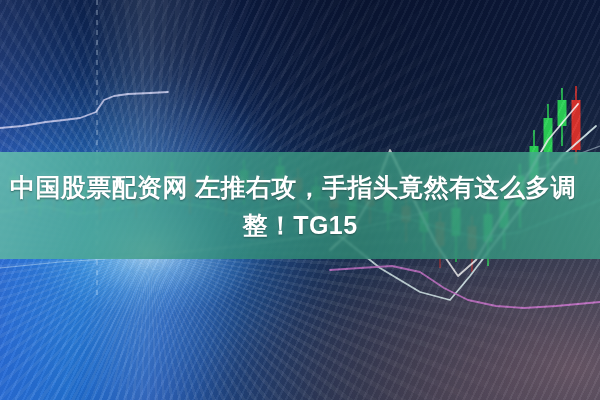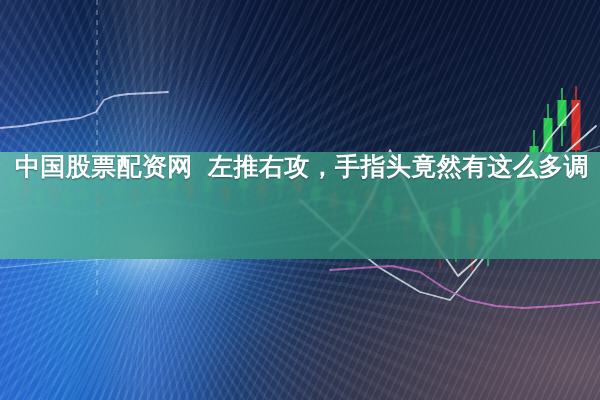--- a/index.html
+++ b/index.html
@@ -76,22 +76,22 @@
     background:linear-gradient(90deg,
       rgba(120,210,190,.42) 0%, rgba(86,186,166,.30) 16%,
       rgba(56,150,130,.10) 38%, rgba(40,130,110,.05) 60%,
       rgba(48,140,116,.18) 82%, rgba(60,150,124,.28) 100%);
     mix-blend-mode:screen;
   }
 
   
   #headline{
     position:absolute;left:0;right:0;top:152px;height:107px;
-    display:flex;flex-direction:row;align-items:center;justify-content:center;
-    gap:4px;padding:0 6px;box-sizing:border-box;font-family:Liberation Mono, monospace;
+    display:flex;flex-direction:column;align-items:center;justify-content:center;
+    gap:4px;padding:0 6px;box-sizing:border-box;
   }
   .hl-line{
     color:#ffffff;font-size:25px;font-weight:bold;line-height:34px;
     letter-spacing:.4px;white-space:nowrap;
     text-shadow:0 1px 2px rgba(0,40,40,.55), 0 0 6px rgba(255,255,255,.18);
   }
   #hl1{align-self:flex-start;margin-left:4px;}
   #hl2{align-self:center;}
 
   svg{position:absolute;inset:0;width:600px;height:400px;}
@@ -265,15 +265,16 @@
 
   <svg>
     <line x1="97" y1="0" x2="97" y2="300" stroke="rgba(225,240,255,.55)" stroke-width="1" stroke-dasharray="5 5"></line>
   </svg>
 
   <div id="band"></div>
   <div id="band-tint"></div>
 
   <div id="headline">
     <div class="hl-line" id="hl1">中国股票配资网 左推右攻，手指头竟然有这么多调</div>
+    <div class="hl-line" id="hl2">整！TG15</div>
   </div>
 
 </div>
 
 </body></html>

